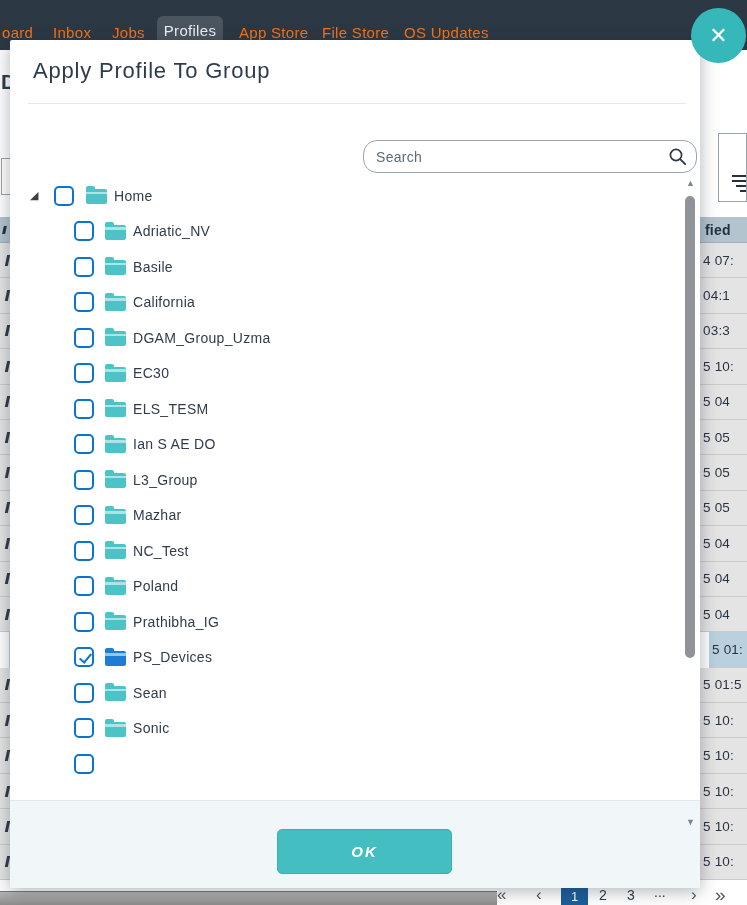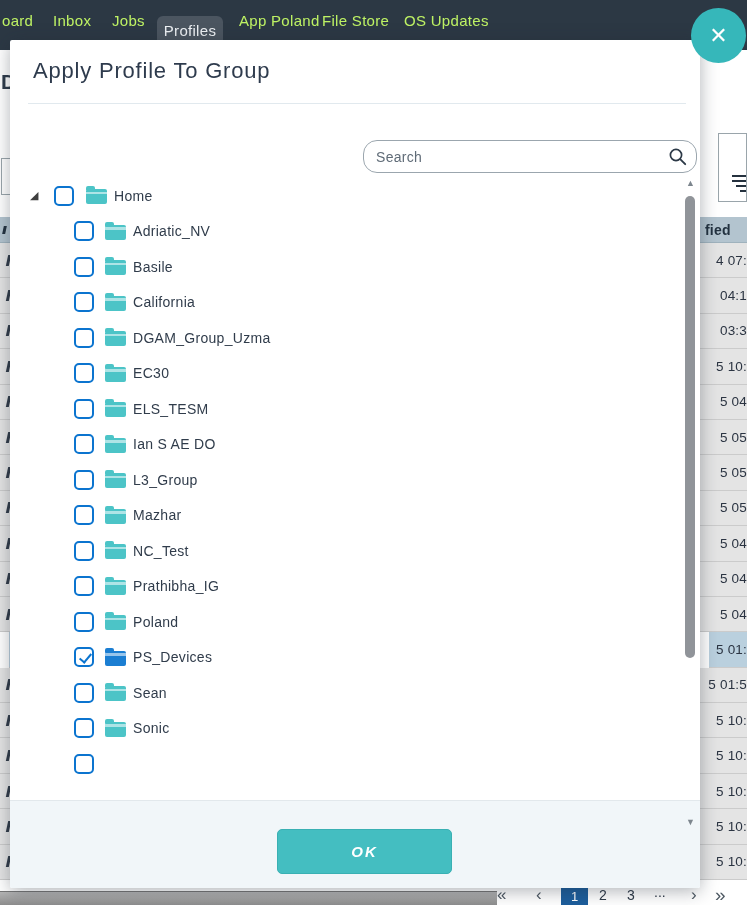--- a/index.html
+++ b/index.html
@@ -5,21 +5,21 @@
   * { box-sizing: border-box; margin: 0; padding: 0; }
   html,body { width:747px; height:905px; overflow:hidden; }
   body {
     position:relative; background:#fff;
     font-family:"Liberation Sans", sans-serif;
     -webkit-font-smoothing:antialiased;
   }
 
   
   .nav { position:absolute; left:0; top:0; width:747px; height:50px; background:#2c3844; z-index:1; }
-  .nav .tab { position:absolute; top:12px; font-size:15px; color:#bef264; letter-spacing:.3px; white-space:nowrap; cursor:pointer; }
+  .nav .tab { position:absolute; top:24px; font-size:15px; color:#f97316; letter-spacing:.3px; white-space:nowrap; cursor:pointer; }
   .tab-t0 { left:2px; }
   .tab-t1 { left:53px; }
   .tab-t2 { left:112px; }
   .tab-active-bg { position:absolute; left:157px; top:16px; width:66px; height:34px; background:#4b5560; border-radius:6px 6px 0 0; }
   .tab-t3 { left:0; top:6px; width:66px; text-align:center; color:#eef1f4; position:absolute; font-size:15px; letter-spacing:.3px; cursor:pointer;}
   .tab-t4 { left:239px; }
   .tab-t5 { left:322px; }
   .tab-t6 { left:404px; }
 
   
@@ -28,21 +28,21 @@
   .bg-searchbox-left { position:absolute; left:1px; top:108px; width:14px; height:37px; border:1px solid #9aa5ab; background:#fff; }
   .bg-table-left { position:absolute; left:0; top:167px; width:10px; }
   .bg-table-right { position:absolute; left:700px; top:217px; width:47px; z-index:2; }
   .bg-filterbox { position:absolute; left:718px; top:133px; width:29px; height:69px; border:1px solid #9aa5ab; background:#fff; z-index:2; }
   .filter-icon { position:absolute; left:12px; top:41px; width:15px; height:18px; }
   .filter-icon i { display:block; height:2px; background:#25313e; margin:0 0 3px auto; }
   .filter-icon .b1 { width:14px; } .filter-icon .b2 { width:14px; } .filter-icon .b3 { width:10px; } .filter-icon .b4 { width:6px; }
   .bg-hdr { height:26px; background:#b3c4cf; border-bottom:1px solid #9fb2bd; display:flex; align-items:center; overflow:hidden; }
   .bg-hdr-right { font-size:14px; font-weight:bold; color:#233240; padding-left:5px; letter-spacing:.2px;}
   .bgrow { height:35.4px; background:#e4e4e4; border-bottom:1px solid #cbcbcb; display:flex; align-items:center; overflow:hidden;
-           font-size:13.5px; color:#2b3442; letter-spacing:.2px; white-space:nowrap; padding-left:3px;justify-content:flex-end;}
+           font-size:13.5px; color:#2b3442; letter-spacing:.2px; white-space:nowrap; padding-left:3px;}
   .bgrow.selected { background:#bad0de;margin-left:9px; }
   .tick { width:3px; height:11px; background:#323c49; transform:skewX(-12deg); margin-left:3px; }
   .tick-hdr { width:3px; height:8px; background:#233240; transform:skewX(-12deg); margin-left:3px; }
 
   
   .hscroll { position:absolute; left:0; top:891px; width:497px; height:14px; z-index:2;
              background:linear-gradient(#b6b6b6,#8d8d8d); border-top:1px solid #767676; }
   .pg { position:absolute; z-index:2; color:#4e5963; font-size:17px; cursor:pointer; }
   .pg-num { color:#2e3a48; font-size:14px; }
   .pg-first { left:497px; top:885px; }
@@ -99,21 +99,21 @@
 </head>
 <body>
 
 <div class="nav">
   <span class="tab tab-t0">oard</span>
   <span class="tab tab-t1">Inbox</span>
   <span class="tab tab-t2">Jobs</span>
   <div class="tab-active-bg">
     <span class="tab-t3">Profiles</span>
   </div>
-  <span class="tab tab-t4">App Poland</span>
+  <span class="tab tab-t4">App Store</span>
   <span class="tab tab-t5">File Store</span>
   <span class="tab tab-t6">OS Updates</span>
 </div>
 
 <div class="bg-left">
   <div class="bg-heading">D</div>
   <div class="bg-searchbox-left"></div>
   <div class="bg-table-left">
     <div class="bg-hdr">
         <span class="tick-hdr"></span>
@@ -321,26 +321,26 @@
         <span class="tree-label">Mazhar</span>
       </div>
       <div class="tree-row child">
         <span class="checkbox"></span>
         <span class="folder"></span>
         <span class="tree-label">NC_Test</span>
       </div>
       <div class="tree-row child">
         <span class="checkbox"></span>
         <span class="folder"></span>
+        <span class="tree-label">Poland</span>
+      </div>
+      <div class="tree-row child">
+        <span class="checkbox"></span>
+        <span class="folder"></span>
         <span class="tree-label">Prathibha_IG</span>
-      </div>
-      <div class="tree-row child">
-        <span class="checkbox"></span>
-        <span class="folder"></span>
-        <span class="tree-label">Poland</span>
       </div>
       <div class="tree-row child checked">
         <span class="checkbox"></span>
         <span class="folder"></span>
         <span class="tree-label">PS_Devices</span>
       </div>
       <div class="tree-row child">
         <span class="checkbox"></span>
         <span class="folder"></span>
         <span class="tree-label">Sean</span>

